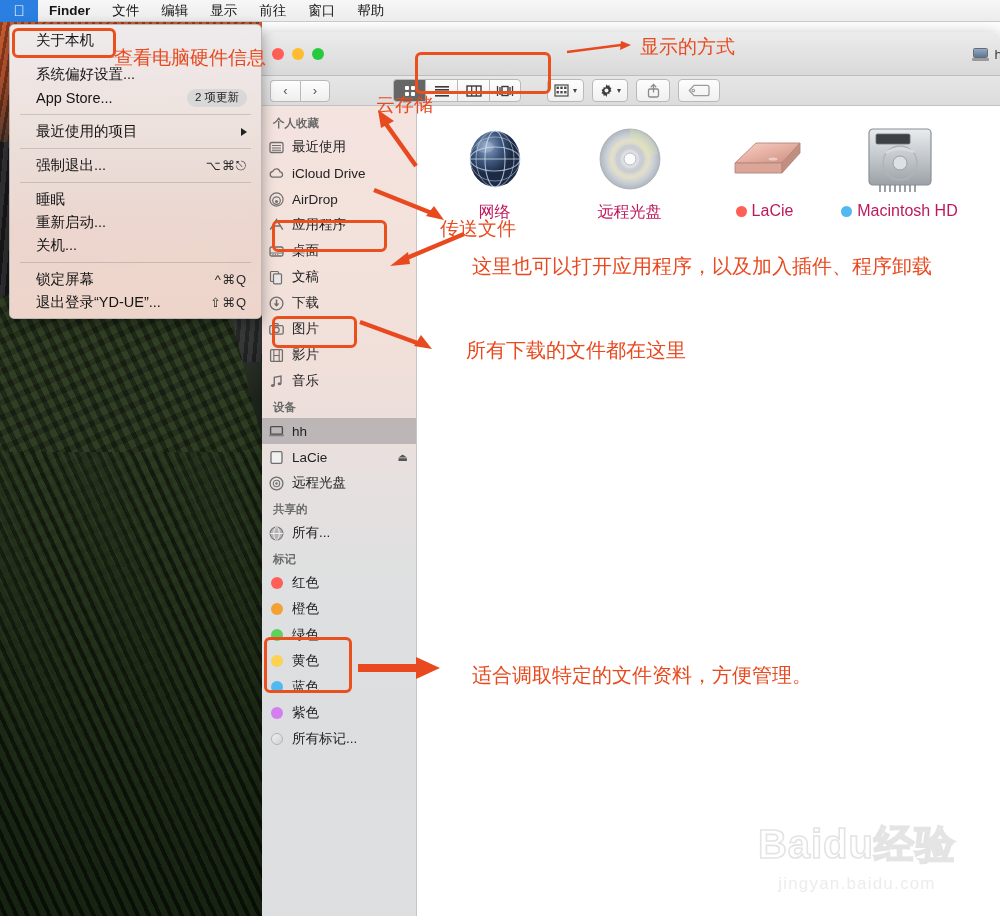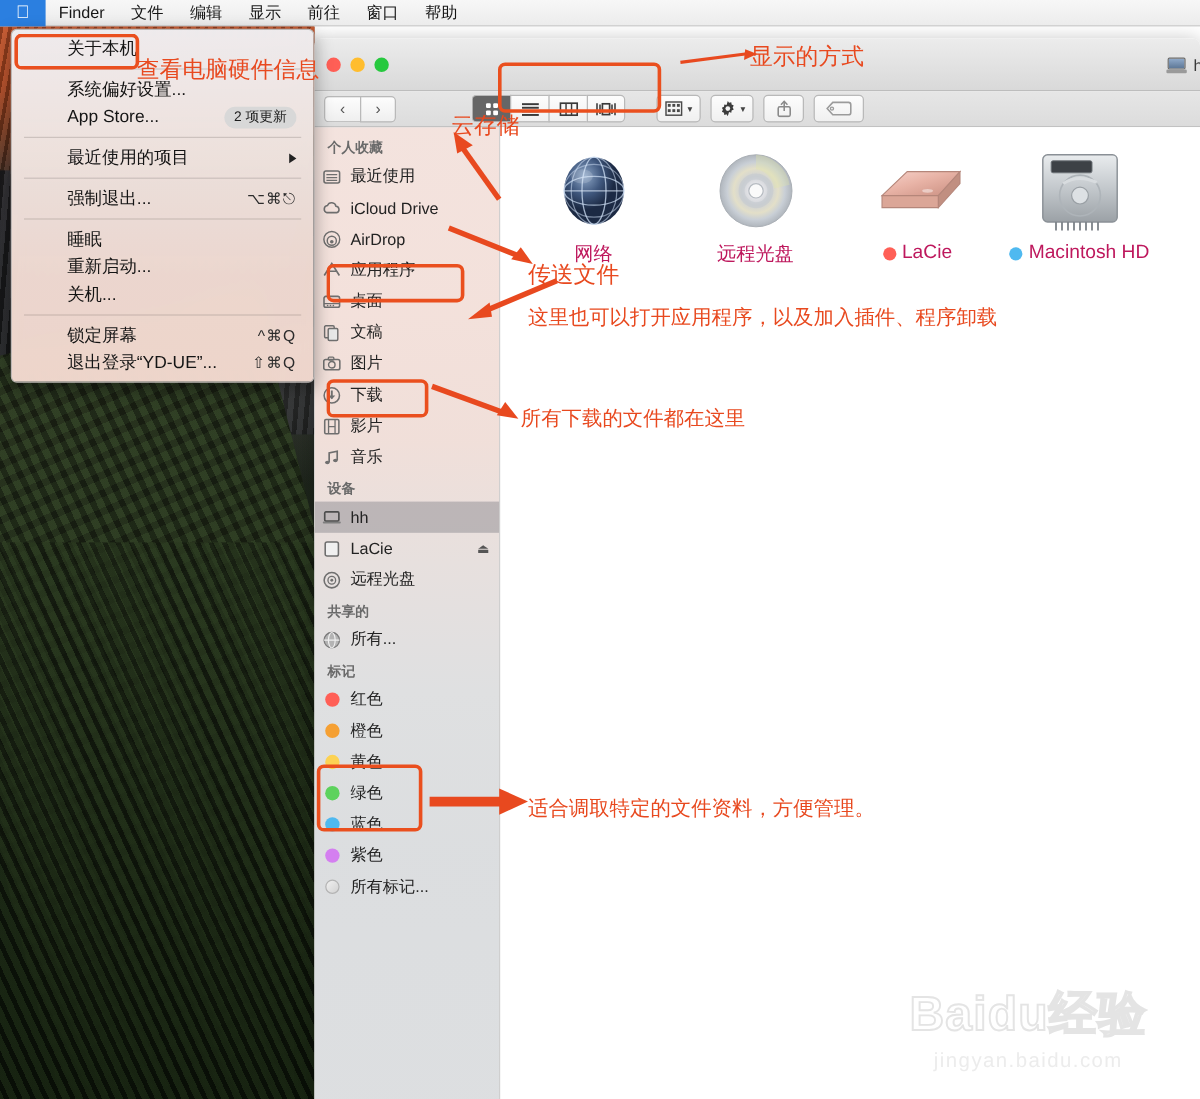--- a/index.html
+++ b/index.html
@@ -69,34 +69,34 @@
     background: linear-gradient(to bottom, #f7f7f7, #ececec);
     border-bottom: 1px solid #c9c9c9;
     display: flex; align-items: center; z-index: 50;
   }
   .apple-item {
     width: 38px; height: 22px; background: #2b7fe0;
     display: flex; align-items: center; justify-content: center;
   }
   .apple-glyph { color: #fff; font-size: 15px; line-height: 1; }
   .menu-item { padding: 0 11px; font-size: 13.5px; color: #161616; line-height: 22px; white-space: nowrap; }
-  .menu-item.bold { font-weight: normal; }
+  .menu-item.bold { font-weight: bold; }
 
   
   .apple-menu {
     position: absolute; left: 9px; top: 24px; width: 253px;
     background: linear-gradient(to bottom, rgba(240,240,243,0.97) 0%, rgba(243,232,228,0.96) 35%, rgba(247,224,215,0.95) 70%, rgba(248,222,212,0.95) 100%);
     border: 1px solid #bdb7b5; border-radius: 5px;
     box-shadow: 0 5px 14px rgba(0,0,0,0.34);
     padding: 4px 0 4px 0; z-index: 60;
     backdrop-filter: blur(6px);
   }
   .am-row {
     position: relative; display: flex; align-items: center; justify-content: space-between;
-    padding: 0 14px 0 26px; height: 23px; font-size: 14.5px; color: #141414; white-space: nowrap; margin-left: 20px;
+    padding: 0 14px 0 26px; height: 23px; font-size: 14.5px; color: #141414; white-space: nowrap;
   }
   .am-row .shortcut { font-size: 13px; color: #2c2c2c; letter-spacing: 1px; }
   .am-sep { height: 1px; background: rgba(0,0,0,0.14); margin: 5px 10px; }
   .badge {
     background: #d8d8d8; border-radius: 9px; font-size: 11.5px;
     padding: 1.5px 8px; color: #1d1d1d;
   }
   .triangle-right {
     width: 0; height: 0; border-left: 6px solid #222;
     border-top: 4.5px solid transparent; border-bottom: 4.5px solid transparent;
@@ -196,21 +196,21 @@
 
   .content { flex: 1; background: #fff; position: relative; }
   .icon-grid { display: flex; padding: 16px 0 0 10px; gap: 0; }
   .file-cell { width: 135px; text-align: center; }
   .file-ico { height: 74px; display: flex; align-items: center; justify-content: center; }
   .file-label { margin-top: 6px; font-size: 16px; color: #be185d; display: flex; align-items: center; justify-content: center; gap: 5px; }
   .tagmark { width: 11px; height: 11px; border-radius: 50%; display: inline-block; }
 
   
   .ann { position: absolute; color: #e8491f; font-size: 19px; white-space: nowrap; z-index: 80; }
-  .ann.big { font-size: 17px; }
+  .ann.big { font-size: 20px; margin-left: 32px; }
   .rbox {
     position: absolute; border: 3px solid #ea4f1e; border-radius: 6px; z-index: 75;
     pointer-events: none;
   }
   svg.arrow { position: absolute; z-index: 78; overflow: visible; }
 
   .watermark {
     position: absolute; right: 44px; bottom: 22px; z-index: 70;
     text-align: center; opacity: 1;
   }
@@ -382,36 +382,36 @@
               <svg width="17" height="17" viewBox="0 0 17 17">
                 <rect x="2.5" y="2.5" width="8" height="10" rx="1" fill="none" stroke="#6f6f6f" stroke-width="1.2"></rect>
                 <rect x="5.5" y="4.8" width="8" height="10" rx="1" fill="#e7e7e7" stroke="#6f6f6f" stroke-width="1.2"></rect>
               </svg>
             </span>
             <span>文稿</span>
           </div>
           <div class="sb-item">
             <span class="sb-ico">
               <svg width="17" height="17" viewBox="0 0 17 17">
+                <circle cx="8.5" cy="8.5" r="6.4" fill="none" stroke="#6f6f6f" stroke-width="1.3"></circle>
+                <line x1="8.5" y1="4.5" x2="8.5" y2="11" stroke="#6f6f6f" stroke-width="1.6"></line>
+                <path d="M5.6 8.6 L8.5 11.8 L11.4 8.6 Z" fill="#6f6f6f"></path>
+              </svg>
+            </span>
+            <span>下载</span>
+          </div>
+          <div class="sb-item">
+            <span class="sb-ico">
+              <svg width="17" height="17" viewBox="0 0 17 17">
                 <rect x="1.8" y="4.6" width="13.4" height="8.6" rx="1.6" fill="none" stroke="#6f6f6f" stroke-width="1.3"></rect>
                 <rect x="5.6" y="2.6" width="4.6" height="2.4" rx=".8" fill="none" stroke="#6f6f6f" stroke-width="1.1"></rect>
                 <circle cx="8.5" cy="9" r="2.7" fill="none" stroke="#6f6f6f" stroke-width="1.2"></circle>
               </svg>
             </span>
             <span>图片</span>
-          </div>
-          <div class="sb-item">
-            <span class="sb-ico">
-              <svg width="17" height="17" viewBox="0 0 17 17">
-                <circle cx="8.5" cy="8.5" r="6.4" fill="none" stroke="#6f6f6f" stroke-width="1.3"></circle>
-                <line x1="8.5" y1="4.5" x2="8.5" y2="11" stroke="#6f6f6f" stroke-width="1.6"></line>
-                <path d="M5.6 8.6 L8.5 11.8 L11.4 8.6 Z" fill="#6f6f6f"></path>
-              </svg>
-            </span>
-            <span>下载</span>
           </div>
           <div class="sb-item">
             <span class="sb-ico">
               <svg width="17" height="17" viewBox="0 0 17 17">
                 <rect x="2.6" y="2.6" width="11.8" height="11.8" rx="1" fill="none" stroke="#6f6f6f" stroke-width="1.3"></rect>
                 <line x1="5.8" y1="2.6" x2="5.8" y2="14.4" stroke="#6f6f6f" stroke-width="1.1"></line>
                 <line x1="11.2" y1="2.6" x2="11.2" y2="14.4" stroke="#6f6f6f" stroke-width="1.1"></line>
                 <line x1="5.8" y1="8.5" x2="11.2" y2="8.5" stroke="#6f6f6f" stroke-width="1.1"></line>
               </svg>
             </span>
@@ -475,29 +475,29 @@
             <span>红色</span>
           </div>
           <div class="sb-item">
             <span class="sb-ico">
               <span class="tagdot" style="background: rgb(245, 160, 51);"></span>
             </span>
             <span>橙色</span>
           </div>
           <div class="sb-item">
             <span class="sb-ico">
+              <span class="tagdot" style="background: rgb(93, 210, 93);"></span>
+            </span>
+            <span>绿色</span>
+          </div>
+          <div class="sb-item">
+            <span class="sb-ico">
               <span class="tagdot" style="background: rgb(252, 210, 83);"></span>
             </span>
             <span>黄色</span>
-          </div>
-          <div class="sb-item">
-            <span class="sb-ico">
-              <span class="tagdot" style="background: rgb(93, 210, 93);"></span>
-            </span>
-            <span>绿色</span>
           </div>
           <div class="sb-item">
             <span class="sb-ico">
               <span class="tagdot" style="background: rgb(79, 185, 240);"></span>
             </span>
             <span>蓝色</span>
           </div>
           <div class="sb-item">
             <span class="sb-ico">
               <span class="tagdot" style="background: rgb(212, 127, 240);"></span>
@@ -700,21 +700,21 @@
   <svg class="arrow" style="left:358px; top:318px; width:82px; height:34px;">
     <line x1="2" y1="4" x2="62" y2="26" stroke="#e8491f" stroke-width="4.5"></line>
     <path d="M74 31 L56 28 L63 17 Z" fill="#e8491f"></path>
   </svg>
   <svg class="arrow" style="left:356px; top:655px; width:90px; height:26px;">
     <line x1="2" y1="13" x2="62" y2="13" stroke="#e8491f" stroke-width="8"></line>
     <path d="M60 2 L84 13 L60 24 Z" fill="#e8491f"></path>
   </svg>
 
   <div class="ann" style="left:114px; top:45px;">查看电脑硬件信息</div>
-  <div class="ann" style="left:625px; top:34px;">显示的方式</div>
+  <div class="ann" style="left:640px; top:34px;">显示的方式</div>
   <div class="ann" style="left:376px; top:92px;">云存储</div>
   <div class="ann" style="left:440px; top:216px;">传送文件</div>
   <div class="ann big" style="left:440px; top:253px;">这里也可以打开应用程序，以及加入插件、程序卸载</div>
   <div class="ann big" style="left:434px; top:337px;">所有下载的文件都在这里</div>
   <div class="ann big" style="left:440px; top:662px;">适合调取特定的文件资料，方便管理。</div>
 
   <div class="watermark">
     <div class="wm-main">Baidu经验</div>
     <div class="wm-sub">jingyan.baidu.com</div>
   </div>

